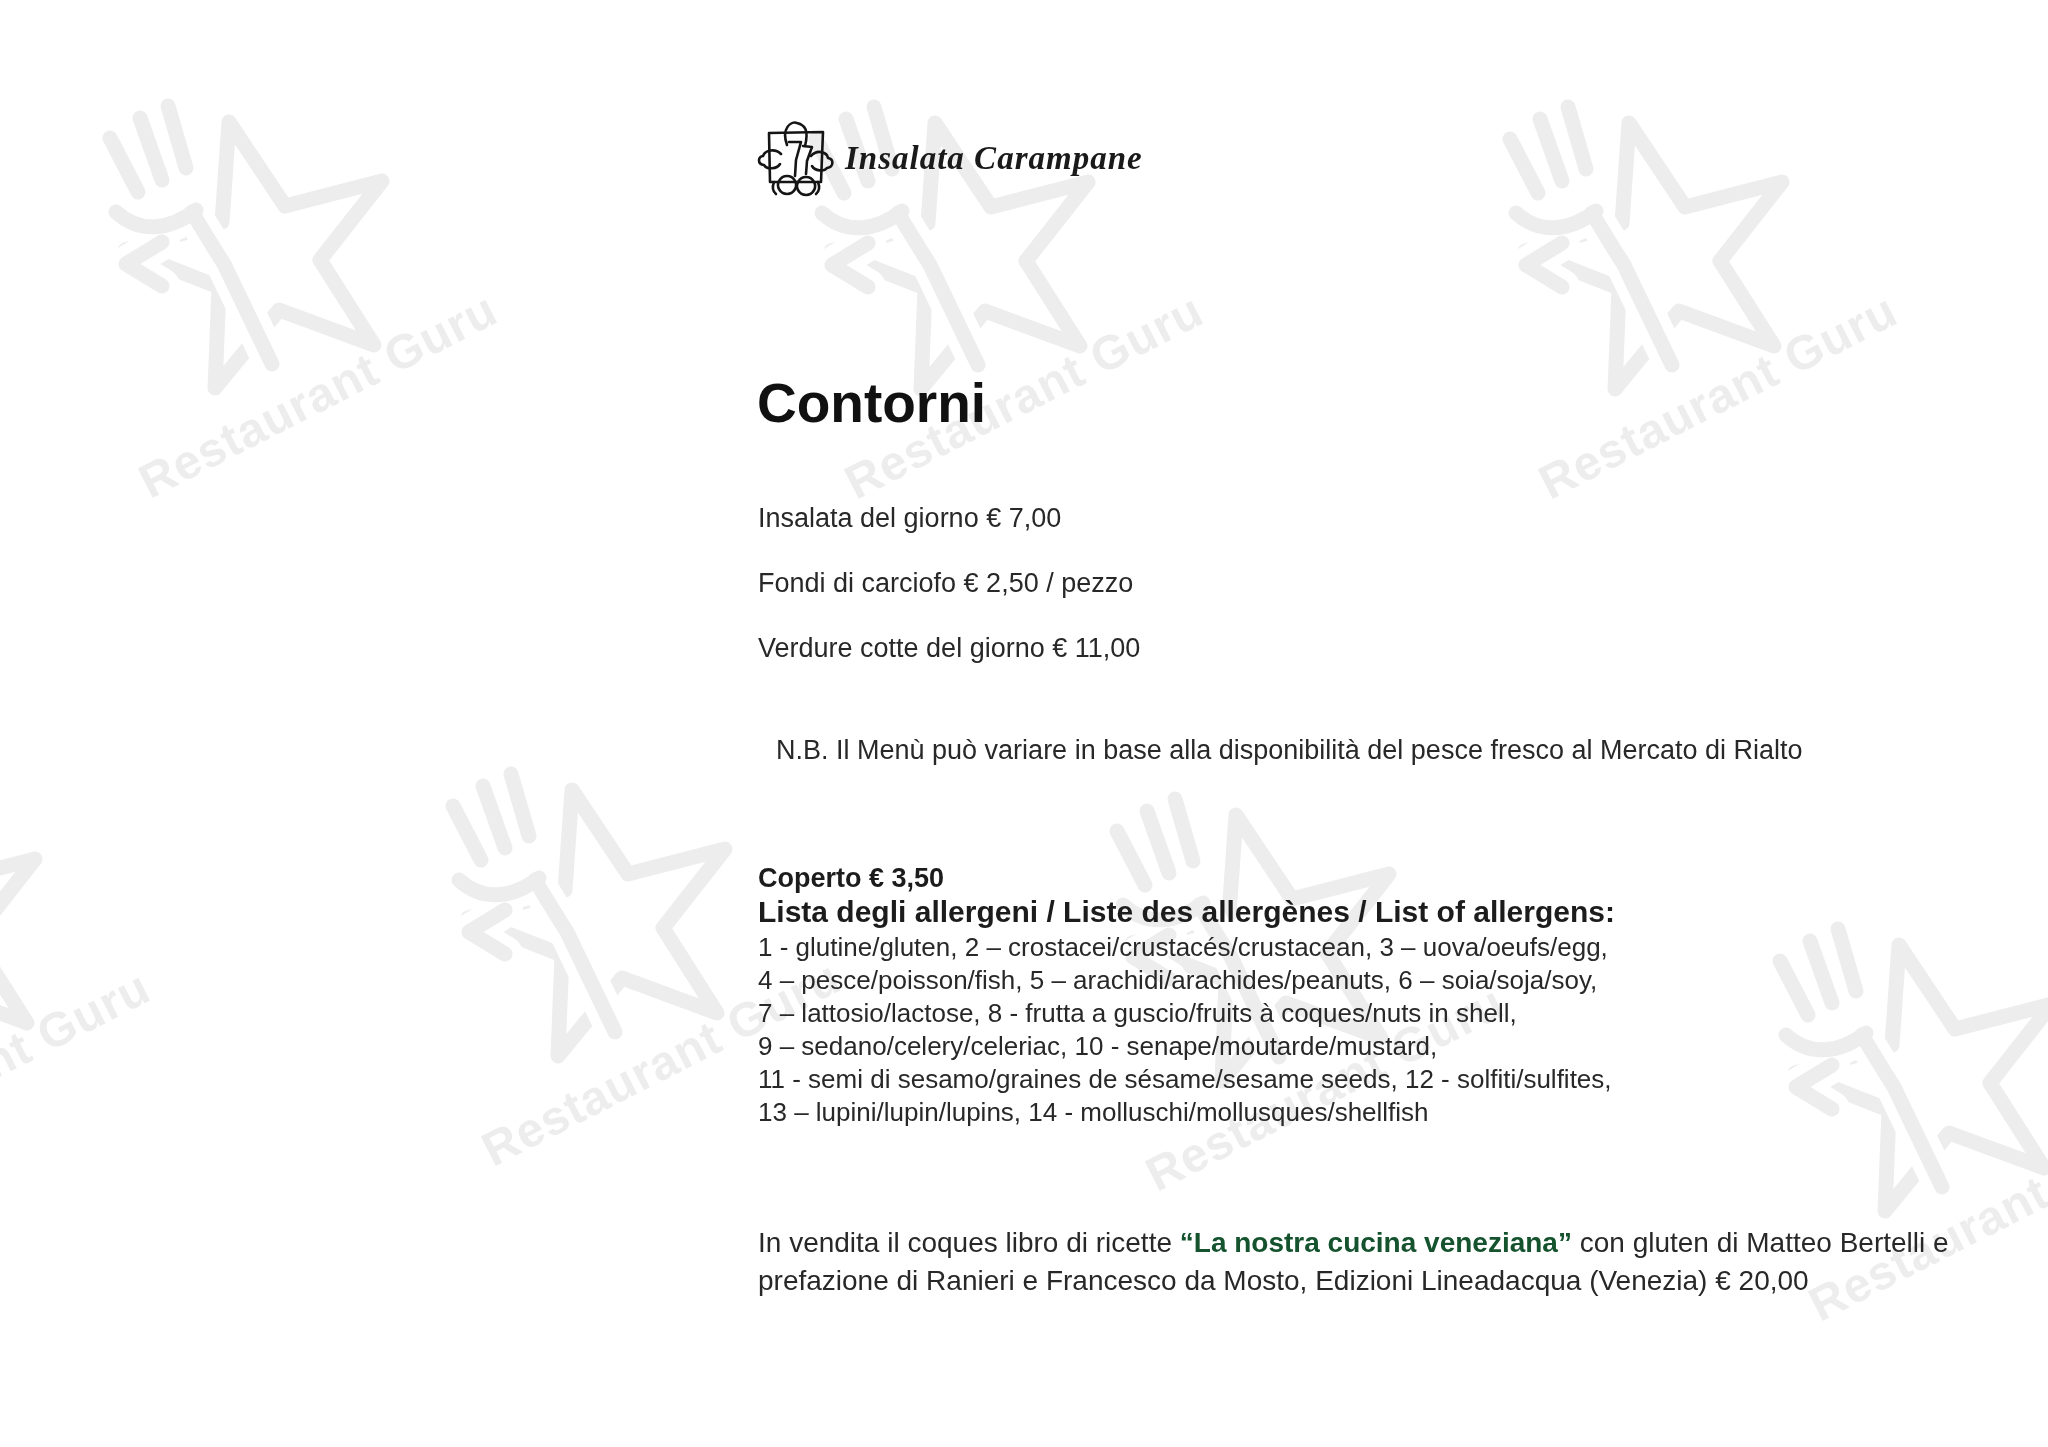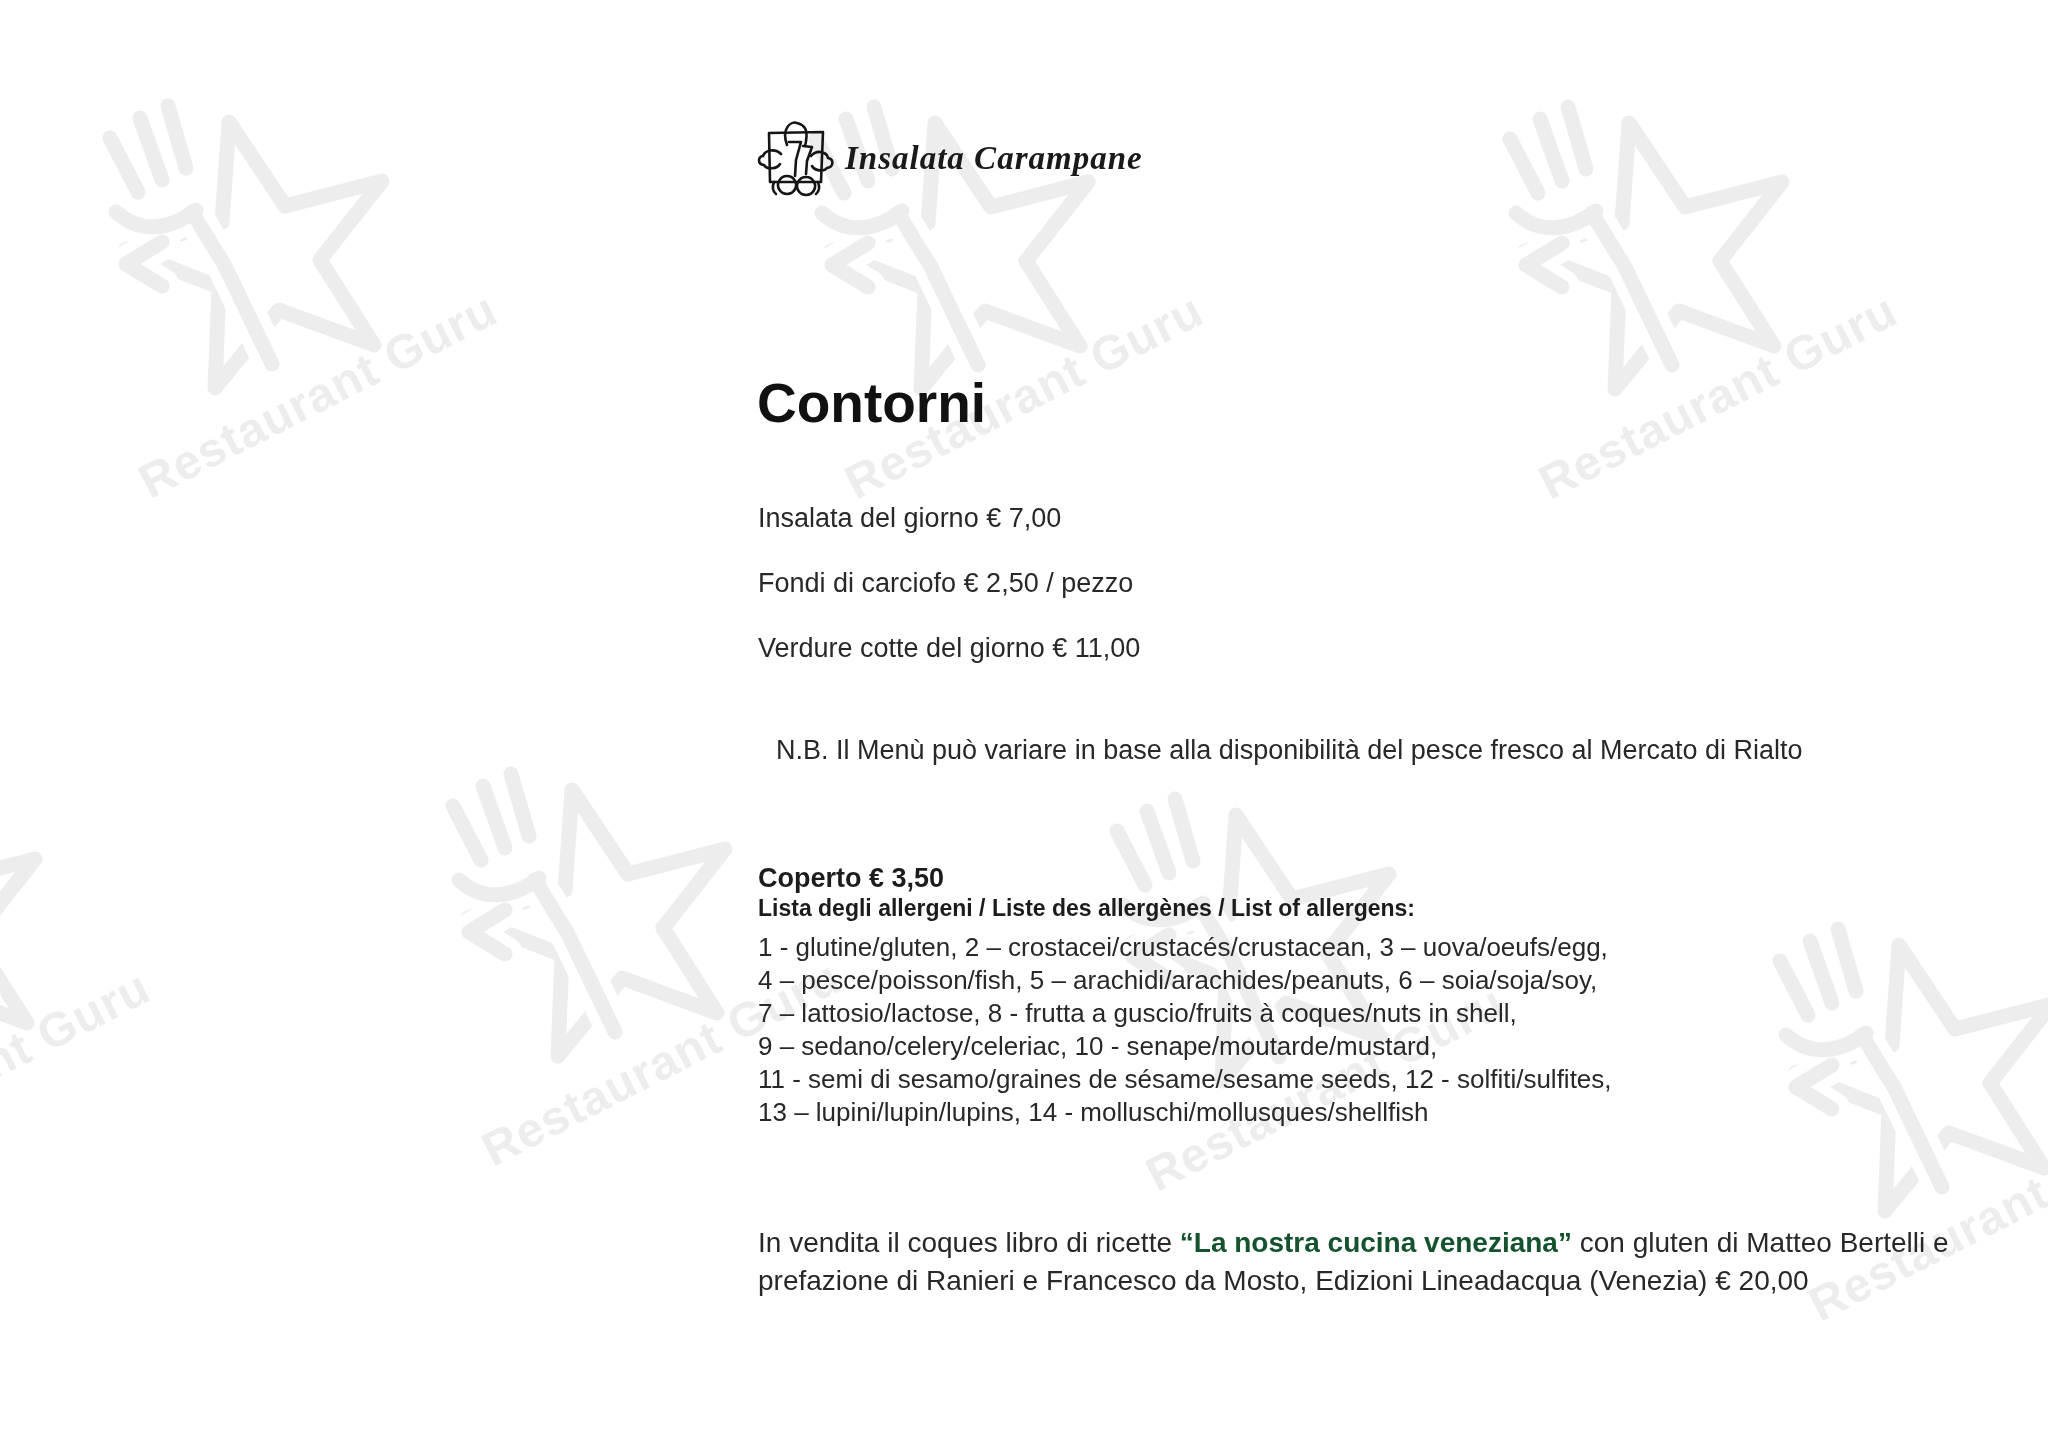--- a/index.html
+++ b/index.html
@@ -76,21 +76,21 @@
   }
   .cover-charge {
     position: absolute; left: 758px; top: 831px;
     font-size: 27px;
     font-weight: 700;
     color: #1c1c1c;
     margin-top: 32px;
   }
   .allergen-header {
     position: absolute; left: 758px; top: 895px;
-    font-size: 23px;
+    font-size: 30px;
     font-weight: 700;
     color: #1c1c1c;
   }
   .allergen-lines {
     position: absolute; left: 758px; top: 931px;
     font-size: 26px;
     line-height: 33px;
     color: #282828;
     white-space: nowrap;
   }

